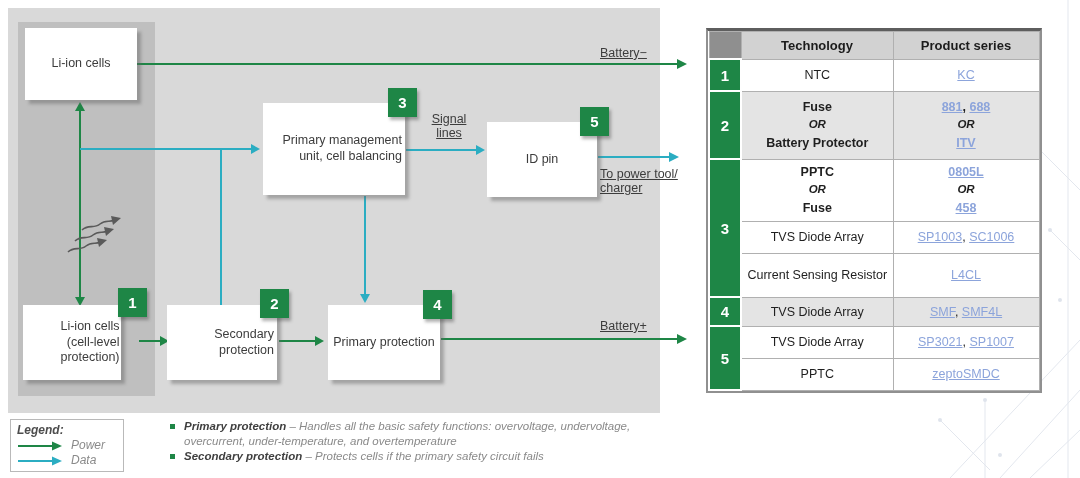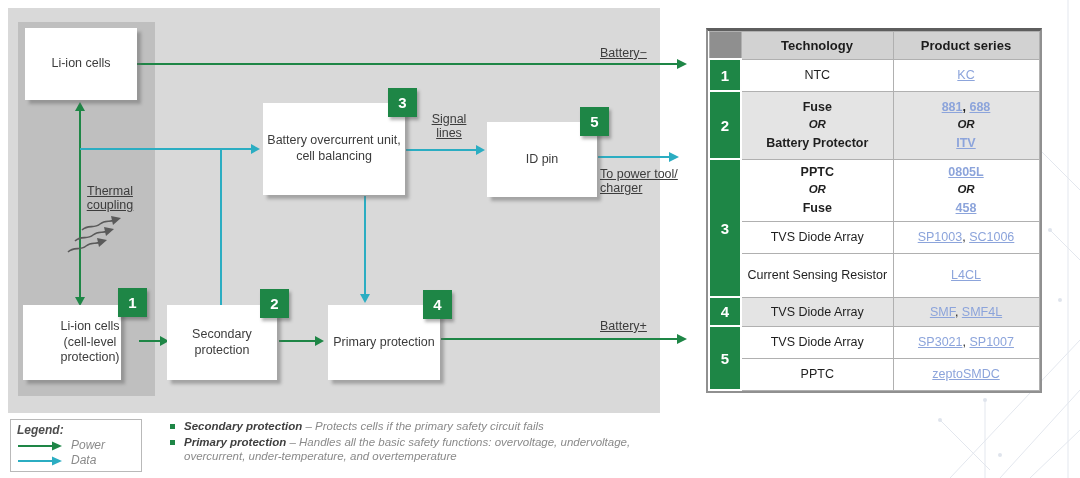--- a/index.html
+++ b/index.html
@@ -7,33 +7,33 @@
          font-family:"Liberation Sans",sans-serif;color:#3c3c3c;}
   
   .panel{position:absolute;left:8px;top:8px;width:652px;height:405px;background:var(--panel,#d9d9d9);}
   .darkcol{position:absolute;left:18px;top:22px;width:137px;height:374px;background:var(--column,#bfbfbf);}
   .wires{position:absolute;left:0;top:0;pointer-events:none;}
   .wg{stroke:var(--green,#1e8646);stroke-width:2;fill:none;}
   .hg{fill:var(--green,#1e8646);}
   .wt{stroke:var(--teal,#2badc2);stroke-width:2;fill:none;}
   .ht{fill:var(--teal,#2badc2);}
   .box{position:absolute;background:#fff;box-shadow:4px 4px 3px rgba(100,100,100,.45);
-       display:flex;align-items:center;justify-content:center;text-align:center;
+       display:flex;align-items:center;justify-content:center;text-align:right;
        font-size:12.5px;line-height:1.25;padding:3px;box-sizing:border-box;color:#3c3c3c;}
   .badge{position:absolute;width:29px;height:29px;background:var(--green,#1e8646);color:#fff;
          font-weight:bold;font-size:15px;display:flex;align-items:center;justify-content:center;
          box-shadow:2px 3px 3px rgba(60,60,60,.4);z-index:5;}
   .lbl{position:absolute;font-size:12.5px;color:#3c3c3c;text-decoration:underline;}
   .center{text-align:center;}
   .prelines{white-space:pre-line;}
   .squiggle{position:absolute;left:66px;top:210px;}
   .sqline{stroke:#5a5a5a;stroke-width:1.6;fill:none;}
   .sqhead{fill:#5a5a5a;}
   
-  .legend{position:absolute;left:10px;top:419px;width:132px;height:53px;background:#fff;
+  .legend{position:absolute;left:10px;top:419px;width:114px;height:53px;background:#fff;
           border:1px solid #b9b9b9;box-sizing:border-box;padding:3px 6px;}
   .legend-title{font-size:12px;font-weight:bold;font-style:italic;color:#4d4d4d;}
   .legend-row{display:flex;align-items:flex-end;height:15px;}
   .legend-label{font-size:12px;font-style:italic;color:#8a8a8a;margin-left:8px;}
   
   .notes{position:absolute;left:170px;top:419px;width:478px;}
   .note{display:flex;margin-bottom:1px;}
   .bullet{flex:0 0 5px;width:5px;height:5px;background:var(--green,#1e8646);margin:5px 9px 0 0;}
   .ntext{font-size:11.5px;font-style:italic;color:#8a8a8a;line-height:1.28;}
   .nterm{font-weight:bold;color:#3f3f3f;}
@@ -130,38 +130,37 @@
       <path class="sqline" d="M2,14 C8,8 14,13 20,8 C26,3 30,7 34,4"></path>
       <polygon class="sqhead" points="31,0 33,9 41,2"></polygon>
     </g>
     <g transform="translate(0,28)">
       <path class="sqline" d="M2,14 C8,8 14,13 20,8 C26,3 30,7 34,4"></path>
       <polygon class="sqhead" points="31,0 33,9 41,2"></polygon>
     </g>
   </svg>
 
   <div class="box" style="left:25px;top:28px;width:112px;height:72px;">Li-ion cells</div>
-  <div class="box" style="left:263px;top:103px;width:142px;height:92px;">Battery overcurrent unit, cell balancing</div>
+  <div class="box" style="left:263px;top:103px;width:142px;height:92px;">Primary management unit, cell balancing</div>
   <div class="box" style="left:487px;top:122px;width:110px;height:75px;">ID pin</div>
   <div class="box" style="left:23px;top:305px;width:98px;height:75px;padding-left:39px;">Li-ion cells (cell-level protection)</div>
   <div class="box" style="left:167px;top:305px;width:110px;height:75px;">Secondary protection</div>
   <div class="box" style="left:328px;top:305px;width:112px;height:75px;">Primary protection</div>
 
   <div class="badge" style="left:118px;top:288px;">1</div>
   <div class="badge" style="left:260px;top:289px;">2</div>
   <div class="badge" style="left:388px;top:88px;">3</div>
   <div class="badge" style="left:423px;top:290px;">4</div>
   <div class="badge" style="left:580px;top:107px;">5</div>
 
   <div class="lbl" style="left:600px;top:46px;width:60px;">Battery−</div>
   <div class="lbl" style="left:600px;top:319px;width:60px;">Battery+</div>
   <div class="lbl center" style="left:422px;top:112px;width:54px;">Signal lines</div>
   <div class="lbl prelines" style="left:600px;top:167px;width:94px;">To power tool/
 charger</div>
-  <div class="lbl center" style="left:71px;top:184px;width:78px;">Thermal coupling</div>
 
   <div class="legend">
     <div class="legend-title">Legend:</div>
     <div class="legend-row">
       <svg width="46" height="12">
         <line class="wg" x1="1" y1="6" x2="35" y2="6"></line>
           <polygon class="hg" points="35,1.5 35,10.5 45,6"></polygon>
       </svg>
       <span class="legend-label">Power</span>
     </div>
@@ -170,25 +169,25 @@
         <line class="wt" x1="1" y1="6" x2="35" y2="6"></line>
           <polygon class="ht" points="35,1.5 35,10.5 45,6"></polygon>
       </svg>
       <span class="legend-label">Data</span>
     </div>
   </div>
 
   <div class="notes">
     <div class="note">
       <span class="bullet"></span>
-      <span class="ntext"><span class="nterm">Secondary protection</span><span> – Protects cells if the primary safety circuit fails</span></span>
+      <span class="ntext"><span class="nterm">Primary protection</span><span> – Handles all the basic safety functions: overvoltage, undervoltage, overcurrent, under-temperature, and overtemperature</span></span>
     </div>
     <div class="note">
       <span class="bullet"></span>
-      <span class="ntext"><span class="nterm">Primary protection</span><span> – Handles all the basic safety functions: overvoltage, undervoltage, overcurrent, under-temperature, and overtemperature</span></span>
+      <span class="ntext"><span class="nterm">Secondary protection</span><span> – Protects cells if the primary safety circuit fails</span></span>
     </div>
   </div>
 
   <div class="twrap">
     <table class="ttable">
       <colgroup>
           <col style="width:32px">
           <col style="width:152px">
           <col style="width:146px">
         </colgroup>

